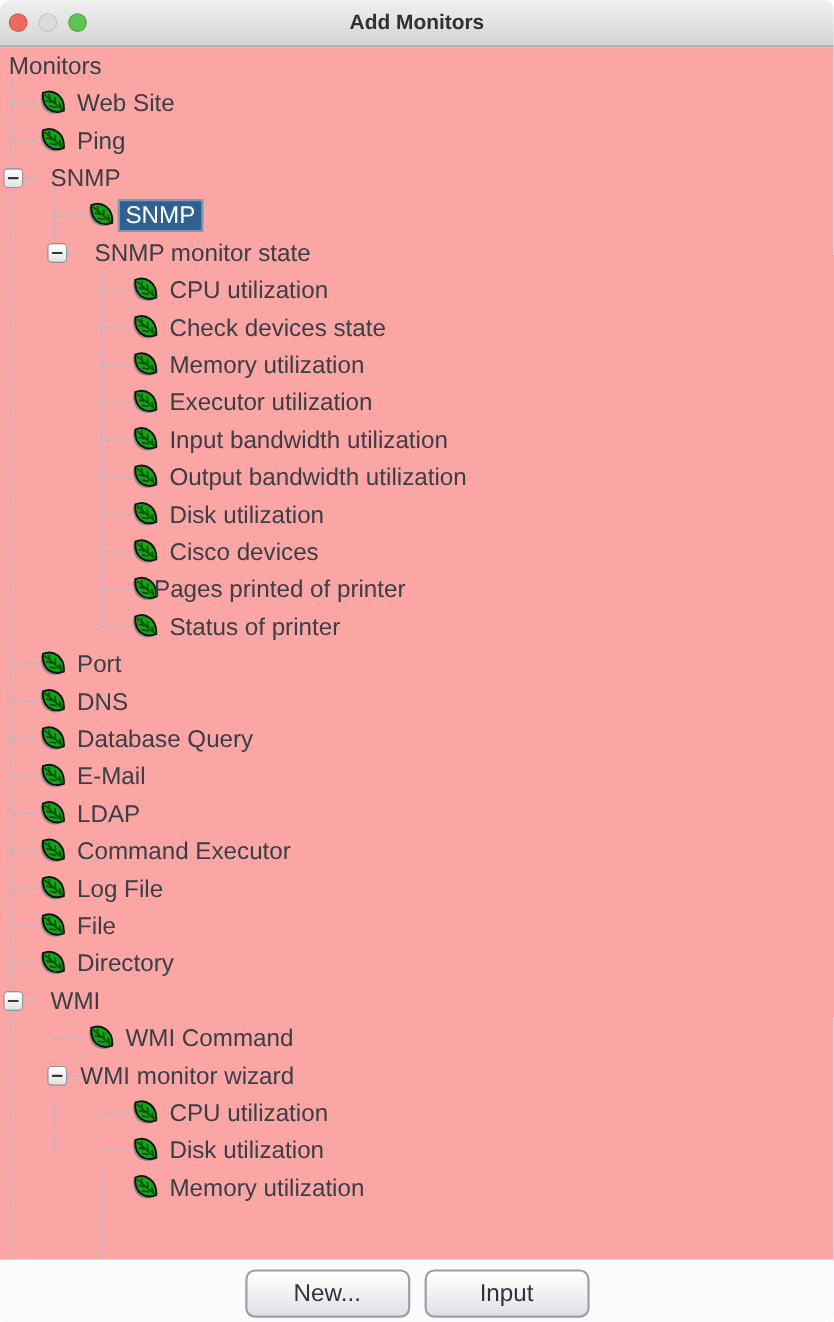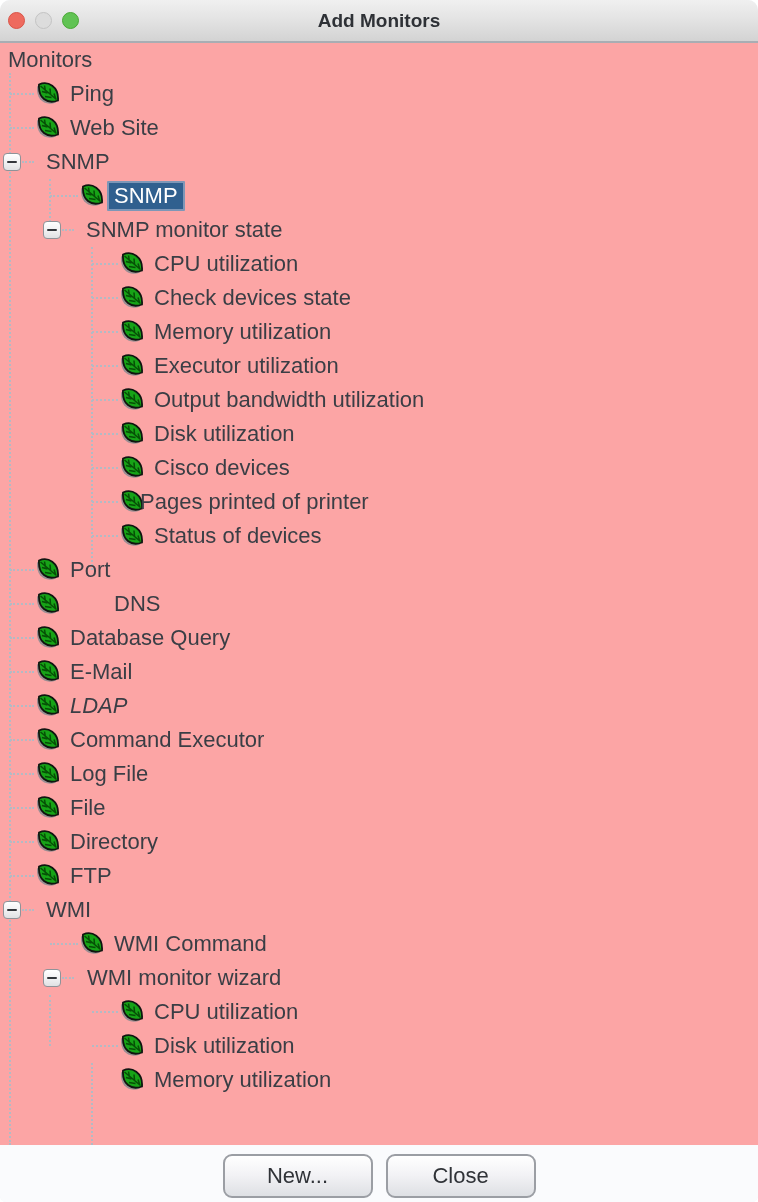--- a/index.html
+++ b/index.html
@@ -68,30 +68,30 @@
       <span class="lbl">Monitors</span>
     </div>
     <div id="rows">
         <div class="tree-row">
           <span class="stub" style="left: 10px; width: 24px;"></span>
           <span class="leaf" style="left: 34px;"><svg width="28" height="26" viewBox="0 0 28 26">
               <path d="M3,5.5 C12,1.5 23,7.5 22,21.5 C11,25.5 2,19 3,5.5 Z" fill="#81878d" opacity="0.8"></path>
               <path d="M5,3.5 C14,-0.5 25,5.5 24,19.5 C13,23.5 4,17 5,3.5 Z" fill="#17a317" stroke="#101510" stroke-width="1.8"></path>
               <path d="M6.5,5 L22.5,18.5 M10.5,4.5 L11.5,10.5 M16,7.5 L16.5,13 M8,10.5 L13.5,12 M11,15.5 L17.5,16.5 M20,12.5 L21.5,17" stroke="#064f06" stroke-width="1.5" fill="none"></path>
             </svg></span>
+          <span class="lbl" style="left: 70px;">Web Site</span>
+        </div>
+        <div class="tree-row">
+          <span class="stub" style="left: 10px; width: 24px;"></span>
+          <span class="leaf" style="left: 34px;"><svg width="28" height="26" viewBox="0 0 28 26">
+              <path d="M3,5.5 C12,1.5 23,7.5 22,21.5 C11,25.5 2,19 3,5.5 Z" fill="#81878d" opacity="0.8"></path>
+              <path d="M5,3.5 C14,-0.5 25,5.5 24,19.5 C13,23.5 4,17 5,3.5 Z" fill="#17a317" stroke="#101510" stroke-width="1.8"></path>
+              <path d="M6.5,5 L22.5,18.5 M10.5,4.5 L11.5,10.5 M16,7.5 L16.5,13 M8,10.5 L13.5,12 M11,15.5 L17.5,16.5 M20,12.5 L21.5,17" stroke="#064f06" stroke-width="1.5" fill="none"></path>
+            </svg></span>
           <span class="lbl" style="left: 70px;">Ping</span>
-        </div>
-        <div class="tree-row">
-          <span class="stub" style="left: 10px; width: 24px;"></span>
-          <span class="leaf" style="left: 34px;"><svg width="28" height="26" viewBox="0 0 28 26">
-              <path d="M3,5.5 C12,1.5 23,7.5 22,21.5 C11,25.5 2,19 3,5.5 Z" fill="#81878d" opacity="0.8"></path>
-              <path d="M5,3.5 C14,-0.5 25,5.5 24,19.5 C13,23.5 4,17 5,3.5 Z" fill="#17a317" stroke="#101510" stroke-width="1.8"></path>
-              <path d="M6.5,5 L22.5,18.5 M10.5,4.5 L11.5,10.5 M16,7.5 L16.5,13 M8,10.5 L13.5,12 M11,15.5 L17.5,16.5 M20,12.5 L21.5,17" stroke="#064f06" stroke-width="1.5" fill="none"></path>
-            </svg></span>
-          <span class="lbl" style="left: 70px;">Web Site</span>
         </div>
         <div class="tree-row">
           <span class="stub" style="left: 22px; width: 12px;"></span>
           <span class="exp" style="left: 3px;">
             <span class="minus"></span>
           </span>
           <span class="lbl" style="left: 46px;">SNMP</span>
         </div>
         <div class="tree-row">
           <span class="stub" style="left: 50px; width: 28px;"></span>
@@ -145,20 +145,29 @@
             </svg></span>
           <span class="lbl" style="left: 154px;">Executor utilization</span>
         </div>
         <div class="tree-row">
           <span class="stub" style="left: 92px; width: 26px;"></span>
           <span class="leaf" style="left: 118px;"><svg width="28" height="26" viewBox="0 0 28 26">
               <path d="M3,5.5 C12,1.5 23,7.5 22,21.5 C11,25.5 2,19 3,5.5 Z" fill="#81878d" opacity="0.8"></path>
               <path d="M5,3.5 C14,-0.5 25,5.5 24,19.5 C13,23.5 4,17 5,3.5 Z" fill="#17a317" stroke="#101510" stroke-width="1.8"></path>
               <path d="M6.5,5 L22.5,18.5 M10.5,4.5 L11.5,10.5 M16,7.5 L16.5,13 M8,10.5 L13.5,12 M11,15.5 L17.5,16.5 M20,12.5 L21.5,17" stroke="#064f06" stroke-width="1.5" fill="none"></path>
             </svg></span>
+          <span class="lbl" style="left: 154px;">Input bandwidth utilization</span>
+        </div>
+        <div class="tree-row">
+          <span class="stub" style="left: 92px; width: 26px;"></span>
+          <span class="leaf" style="left: 118px;"><svg width="28" height="26" viewBox="0 0 28 26">
+              <path d="M3,5.5 C12,1.5 23,7.5 22,21.5 C11,25.5 2,19 3,5.5 Z" fill="#81878d" opacity="0.8"></path>
+              <path d="M5,3.5 C14,-0.5 25,5.5 24,19.5 C13,23.5 4,17 5,3.5 Z" fill="#17a317" stroke="#101510" stroke-width="1.8"></path>
+              <path d="M6.5,5 L22.5,18.5 M10.5,4.5 L11.5,10.5 M16,7.5 L16.5,13 M8,10.5 L13.5,12 M11,15.5 L17.5,16.5 M20,12.5 L21.5,17" stroke="#064f06" stroke-width="1.5" fill="none"></path>
+            </svg></span>
           <span class="lbl" style="left: 154px;">Output bandwidth utilization</span>
         </div>
         <div class="tree-row">
           <span class="stub" style="left: 92px; width: 26px;"></span>
           <span class="leaf" style="left: 118px;"><svg width="28" height="26" viewBox="0 0 28 26">
               <path d="M3,5.5 C12,1.5 23,7.5 22,21.5 C11,25.5 2,19 3,5.5 Z" fill="#81878d" opacity="0.8"></path>
               <path d="M5,3.5 C14,-0.5 25,5.5 24,19.5 C13,23.5 4,17 5,3.5 Z" fill="#17a317" stroke="#101510" stroke-width="1.8"></path>
               <path d="M6.5,5 L22.5,18.5 M10.5,4.5 L11.5,10.5 M16,7.5 L16.5,13 M8,10.5 L13.5,12 M11,15.5 L17.5,16.5 M20,12.5 L21.5,17" stroke="#064f06" stroke-width="1.5" fill="none"></path>
             </svg></span>
           <span class="lbl" style="left: 154px;">Disk utilization</span>
@@ -181,39 +190,39 @@
             </svg></span>
           <span class="lbl" style="left: 140px;">Pages printed of printer</span>
         </div>
         <div class="tree-row">
           <span class="stub" style="left: 92px; width: 26px;"></span>
           <span class="leaf" style="left: 118px;"><svg width="28" height="26" viewBox="0 0 28 26">
               <path d="M3,5.5 C12,1.5 23,7.5 22,21.5 C11,25.5 2,19 3,5.5 Z" fill="#81878d" opacity="0.8"></path>
               <path d="M5,3.5 C14,-0.5 25,5.5 24,19.5 C13,23.5 4,17 5,3.5 Z" fill="#17a317" stroke="#101510" stroke-width="1.8"></path>
               <path d="M6.5,5 L22.5,18.5 M10.5,4.5 L11.5,10.5 M16,7.5 L16.5,13 M8,10.5 L13.5,12 M11,15.5 L17.5,16.5 M20,12.5 L21.5,17" stroke="#064f06" stroke-width="1.5" fill="none"></path>
             </svg></span>
-          <span class="lbl" style="left: 154px;">Status of devices</span>
+          <span class="lbl" style="left: 154px;">Status of printer</span>
         </div>
         <div class="tree-row">
           <span class="stub" style="left: 10px; width: 24px;"></span>
           <span class="leaf" style="left: 34px;"><svg width="28" height="26" viewBox="0 0 28 26">
               <path d="M3,5.5 C12,1.5 23,7.5 22,21.5 C11,25.5 2,19 3,5.5 Z" fill="#81878d" opacity="0.8"></path>
               <path d="M5,3.5 C14,-0.5 25,5.5 24,19.5 C13,23.5 4,17 5,3.5 Z" fill="#17a317" stroke="#101510" stroke-width="1.8"></path>
               <path d="M6.5,5 L22.5,18.5 M10.5,4.5 L11.5,10.5 M16,7.5 L16.5,13 M8,10.5 L13.5,12 M11,15.5 L17.5,16.5 M20,12.5 L21.5,17" stroke="#064f06" stroke-width="1.5" fill="none"></path>
             </svg></span>
           <span class="lbl" style="left: 70px;">Port</span>
         </div>
         <div class="tree-row">
           <span class="stub" style="left: 10px; width: 24px;"></span>
           <span class="leaf" style="left: 34px;"><svg width="28" height="26" viewBox="0 0 28 26">
               <path d="M3,5.5 C12,1.5 23,7.5 22,21.5 C11,25.5 2,19 3,5.5 Z" fill="#81878d" opacity="0.8"></path>
               <path d="M5,3.5 C14,-0.5 25,5.5 24,19.5 C13,23.5 4,17 5,3.5 Z" fill="#17a317" stroke="#101510" stroke-width="1.8"></path>
               <path d="M6.5,5 L22.5,18.5 M10.5,4.5 L11.5,10.5 M16,7.5 L16.5,13 M8,10.5 L13.5,12 M11,15.5 L17.5,16.5 M20,12.5 L21.5,17" stroke="#064f06" stroke-width="1.5" fill="none"></path>
             </svg></span>
-          <span class="lbl" style="left: 70px; margin-left: 44px;">DNS</span>
+          <span class="lbl" style="left: 70px;">DNS</span>
         </div>
         <div class="tree-row">
           <span class="stub" style="left: 10px; width: 24px;"></span>
           <span class="leaf" style="left: 34px;"><svg width="28" height="26" viewBox="0 0 28 26">
               <path d="M3,5.5 C12,1.5 23,7.5 22,21.5 C11,25.5 2,19 3,5.5 Z" fill="#81878d" opacity="0.8"></path>
               <path d="M5,3.5 C14,-0.5 25,5.5 24,19.5 C13,23.5 4,17 5,3.5 Z" fill="#17a317" stroke="#101510" stroke-width="1.8"></path>
               <path d="M6.5,5 L22.5,18.5 M10.5,4.5 L11.5,10.5 M16,7.5 L16.5,13 M8,10.5 L13.5,12 M11,15.5 L17.5,16.5 M20,12.5 L21.5,17" stroke="#064f06" stroke-width="1.5" fill="none"></path>
             </svg></span>
           <span class="lbl" style="left: 70px;">Database Query</span>
         </div>
@@ -226,21 +235,21 @@
             </svg></span>
           <span class="lbl" style="left: 70px;">E-Mail</span>
         </div>
         <div class="tree-row">
           <span class="stub" style="left: 10px; width: 24px;"></span>
           <span class="leaf" style="left: 34px;"><svg width="28" height="26" viewBox="0 0 28 26">
               <path d="M3,5.5 C12,1.5 23,7.5 22,21.5 C11,25.5 2,19 3,5.5 Z" fill="#81878d" opacity="0.8"></path>
               <path d="M5,3.5 C14,-0.5 25,5.5 24,19.5 C13,23.5 4,17 5,3.5 Z" fill="#17a317" stroke="#101510" stroke-width="1.8"></path>
               <path d="M6.5,5 L22.5,18.5 M10.5,4.5 L11.5,10.5 M16,7.5 L16.5,13 M8,10.5 L13.5,12 M11,15.5 L17.5,16.5 M20,12.5 L21.5,17" stroke="#064f06" stroke-width="1.5" fill="none"></path>
             </svg></span>
-          <span class="lbl" style="left: 70px; font-style: italic;">LDAP</span>
+          <span class="lbl" style="left: 70px;">LDAP</span>
         </div>
         <div class="tree-row">
           <span class="stub" style="left: 10px; width: 24px;"></span>
           <span class="leaf" style="left: 34px;"><svg width="28" height="26" viewBox="0 0 28 26">
               <path d="M3,5.5 C12,1.5 23,7.5 22,21.5 C11,25.5 2,19 3,5.5 Z" fill="#81878d" opacity="0.8"></path>
               <path d="M5,3.5 C14,-0.5 25,5.5 24,19.5 C13,23.5 4,17 5,3.5 Z" fill="#17a317" stroke="#101510" stroke-width="1.8"></path>
               <path d="M6.5,5 L22.5,18.5 M10.5,4.5 L11.5,10.5 M16,7.5 L16.5,13 M8,10.5 L13.5,12 M11,15.5 L17.5,16.5 M20,12.5 L21.5,17" stroke="#064f06" stroke-width="1.5" fill="none"></path>
             </svg></span>
           <span class="lbl" style="left: 70px;">Command Executor</span>
         </div>
@@ -263,29 +272,20 @@
           <span class="lbl" style="left: 70px;">File</span>
         </div>
         <div class="tree-row">
           <span class="stub" style="left: 10px; width: 24px;"></span>
           <span class="leaf" style="left: 34px;"><svg width="28" height="26" viewBox="0 0 28 26">
               <path d="M3,5.5 C12,1.5 23,7.5 22,21.5 C11,25.5 2,19 3,5.5 Z" fill="#81878d" opacity="0.8"></path>
               <path d="M5,3.5 C14,-0.5 25,5.5 24,19.5 C13,23.5 4,17 5,3.5 Z" fill="#17a317" stroke="#101510" stroke-width="1.8"></path>
               <path d="M6.5,5 L22.5,18.5 M10.5,4.5 L11.5,10.5 M16,7.5 L16.5,13 M8,10.5 L13.5,12 M11,15.5 L17.5,16.5 M20,12.5 L21.5,17" stroke="#064f06" stroke-width="1.5" fill="none"></path>
             </svg></span>
           <span class="lbl" style="left: 70px;">Directory</span>
-        </div>
-        <div class="tree-row">
-          <span class="stub" style="left: 10px; width: 24px;"></span>
-          <span class="leaf" style="left: 34px;"><svg width="28" height="26" viewBox="0 0 28 26">
-              <path d="M3,5.5 C12,1.5 23,7.5 22,21.5 C11,25.5 2,19 3,5.5 Z" fill="#81878d" opacity="0.8"></path>
-              <path d="M5,3.5 C14,-0.5 25,5.5 24,19.5 C13,23.5 4,17 5,3.5 Z" fill="#17a317" stroke="#101510" stroke-width="1.8"></path>
-              <path d="M6.5,5 L22.5,18.5 M10.5,4.5 L11.5,10.5 M16,7.5 L16.5,13 M8,10.5 L13.5,12 M11,15.5 L17.5,16.5 M20,12.5 L21.5,17" stroke="#064f06" stroke-width="1.5" fill="none"></path>
-            </svg></span>
-          <span class="lbl" style="left: 70px;">FTP</span>
         </div>
         <div class="tree-row">
           <span class="stub" style="left: 22px; width: 12px;"></span>
           <span class="exp" style="left: 3px;">
             <span class="minus"></span>
           </span>
           <span class="lbl" style="left: 46px;">WMI</span>
         </div>
         <div class="tree-row">
           <span class="stub" style="left: 50px; width: 28px;"></span>
@@ -294,21 +294,21 @@
               <path d="M5,3.5 C14,-0.5 25,5.5 24,19.5 C13,23.5 4,17 5,3.5 Z" fill="#17a317" stroke="#101510" stroke-width="1.8"></path>
               <path d="M6.5,5 L22.5,18.5 M10.5,4.5 L11.5,10.5 M16,7.5 L16.5,13 M8,10.5 L13.5,12 M11,15.5 L17.5,16.5 M20,12.5 L21.5,17" stroke="#064f06" stroke-width="1.5" fill="none"></path>
             </svg></span>
           <span class="lbl" style="left: 114px;">WMI Command</span>
         </div>
         <div class="tree-row">
           <span class="stub" style="left: 62px; width: 12px;"></span>
           <span class="exp" style="left: 43px;">
             <span class="minus"></span>
           </span>
-          <span class="lbl" style="left: 87px;">WMI monitor wizard</span>
+          <span class="lbl" style="left: 73px;">WMI monitor wizard</span>
         </div>
         <div class="tree-row">
           <span class="stub" style="left: 92px; width: 26px;"></span>
           <span class="leaf" style="left: 118px;"><svg width="28" height="26" viewBox="0 0 28 26">
               <path d="M3,5.5 C12,1.5 23,7.5 22,21.5 C11,25.5 2,19 3,5.5 Z" fill="#81878d" opacity="0.8"></path>
               <path d="M5,3.5 C14,-0.5 25,5.5 24,19.5 C13,23.5 4,17 5,3.5 Z" fill="#17a317" stroke="#101510" stroke-width="1.8"></path>
               <path d="M6.5,5 L22.5,18.5 M10.5,4.5 L11.5,10.5 M16,7.5 L16.5,13 M8,10.5 L13.5,12 M11,15.5 L17.5,16.5 M20,12.5 L21.5,17" stroke="#064f06" stroke-width="1.5" fill="none"></path>
             </svg></span>
           <span class="lbl" style="left: 154px;">CPU utilization</span>
         </div>
@@ -327,15 +327,15 @@
               <path d="M5,3.5 C14,-0.5 25,5.5 24,19.5 C13,23.5 4,17 5,3.5 Z" fill="#17a317" stroke="#101510" stroke-width="1.8"></path>
               <path d="M6.5,5 L22.5,18.5 M10.5,4.5 L11.5,10.5 M16,7.5 L16.5,13 M8,10.5 L13.5,12 M11,15.5 L17.5,16.5 M20,12.5 L21.5,17" stroke="#064f06" stroke-width="1.5" fill="none"></path>
             </svg></span>
           <span class="lbl" style="left: 154px;">Memory utilization</span>
         </div>
       </div>
   </div>
 
   <div class="footer">
     <button class="btn">New...</button>
-    <button class="btn">Close</button>
+    <button class="btn">Input</button>
   </div>
 </div>
 
 </body></html>

